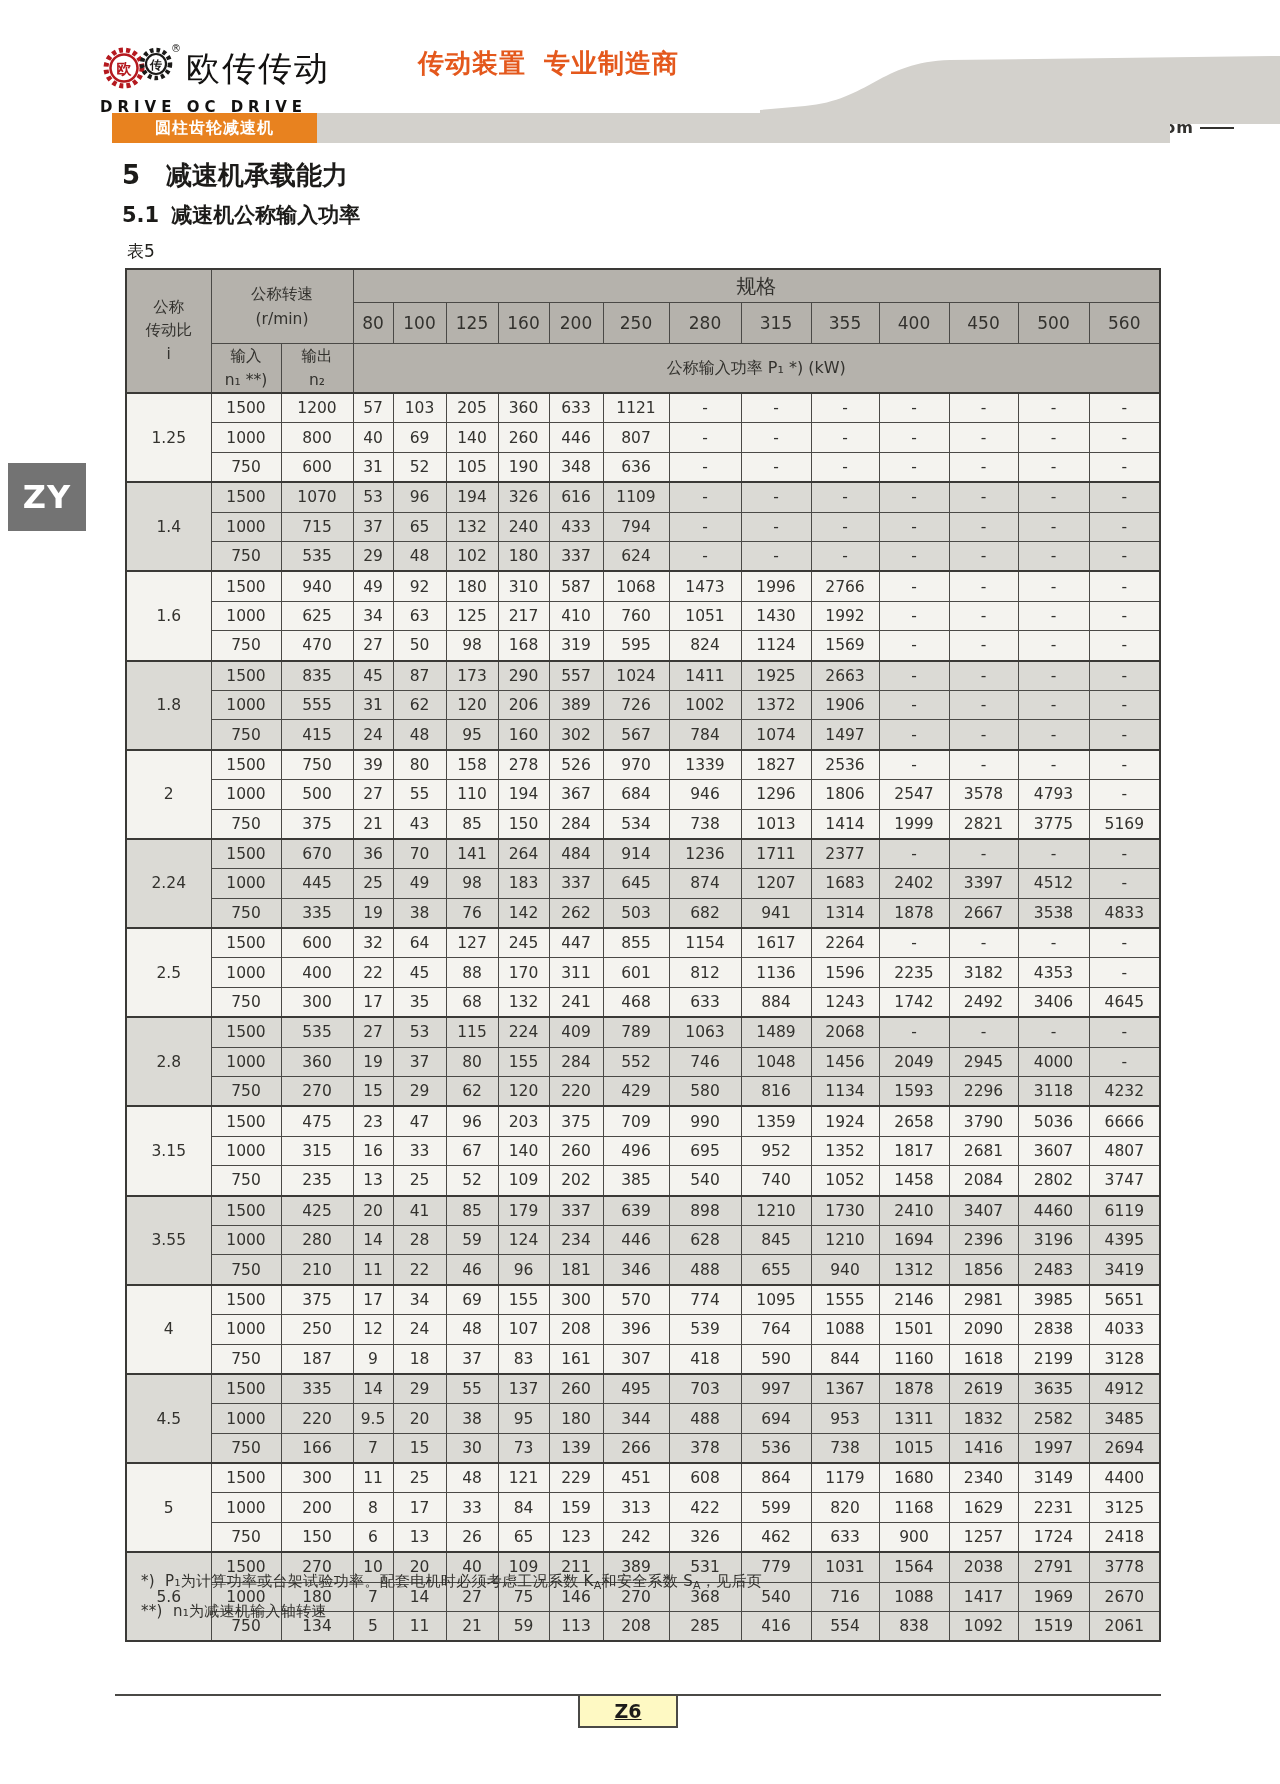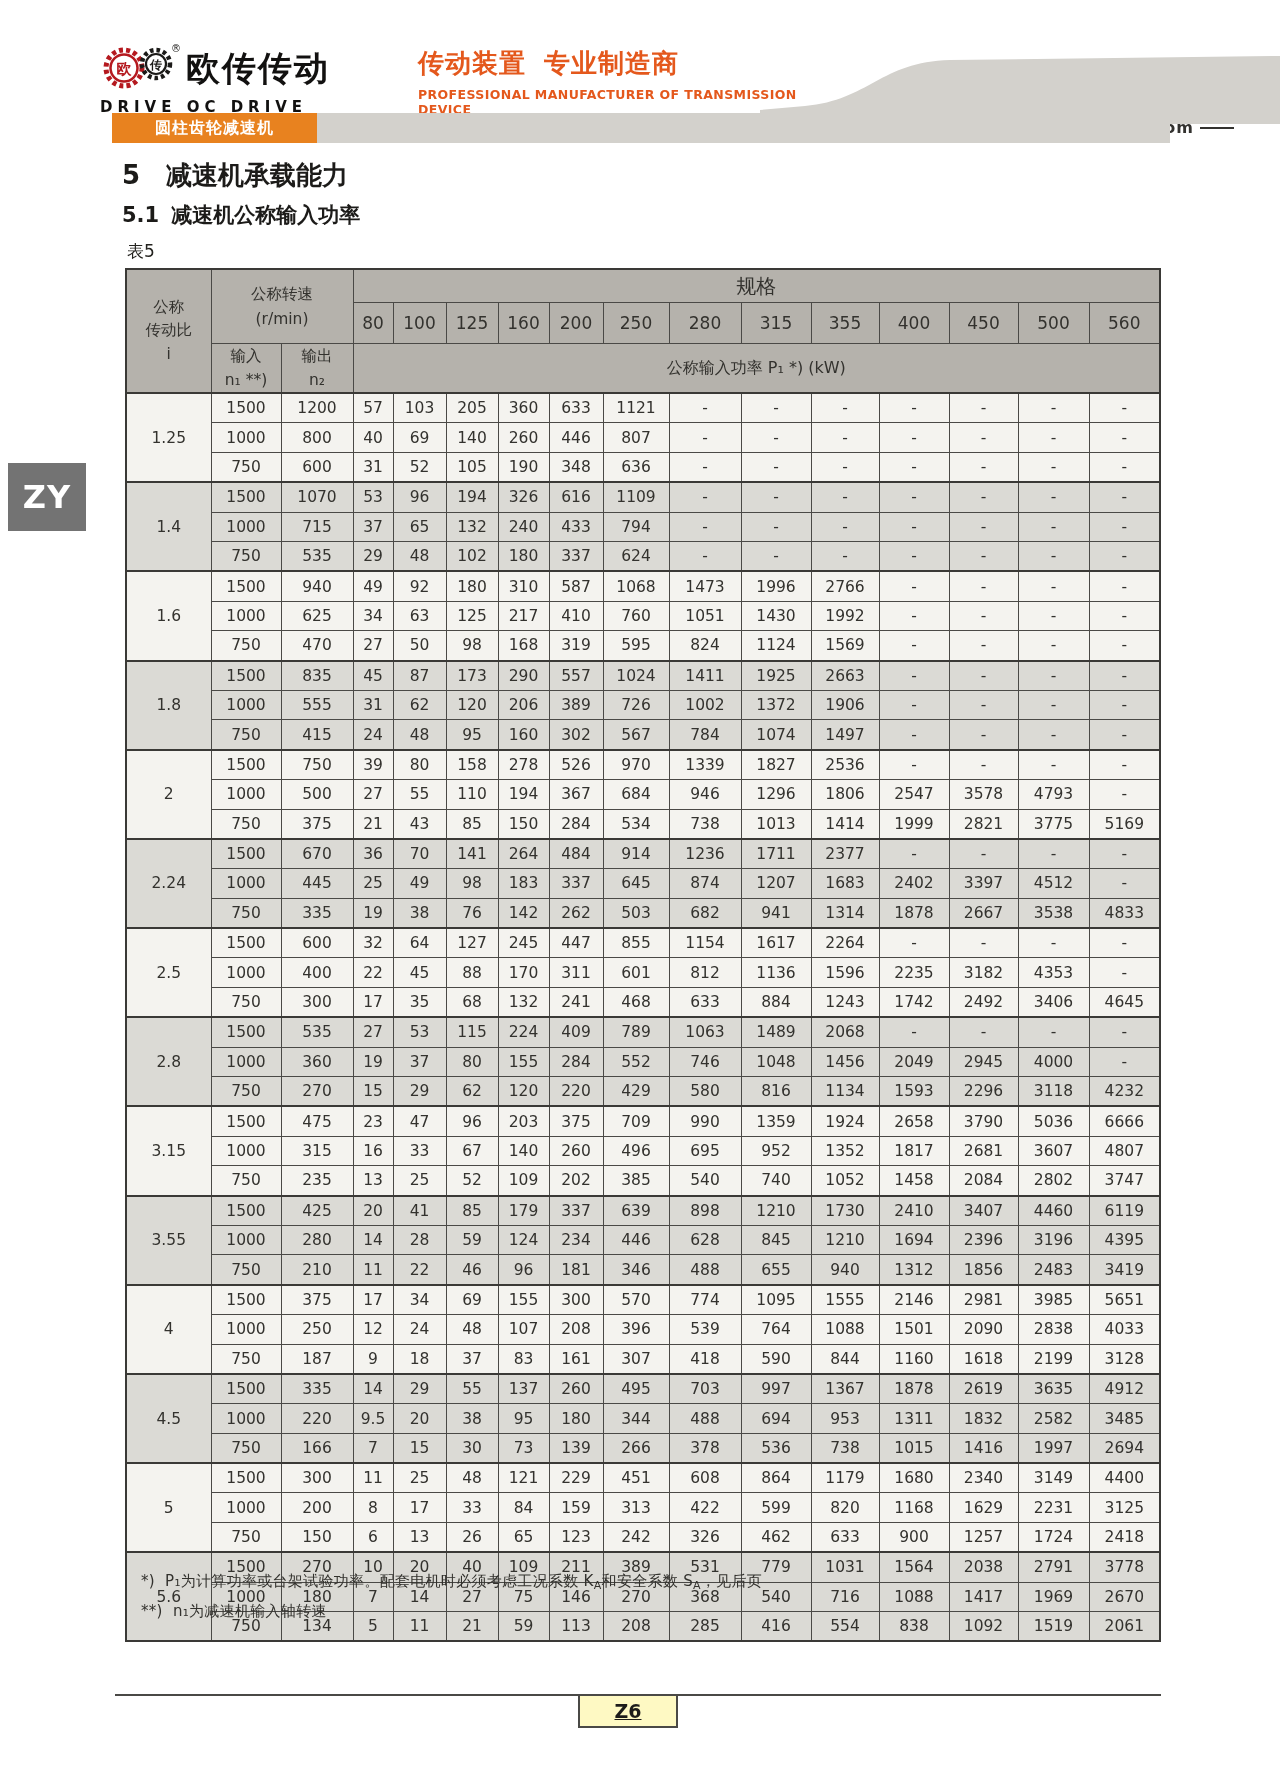--- a/index.html
+++ b/index.html
@@ -3,21 +3,21 @@
 <meta charset="utf-8">
 <style>
   html,body{margin:0;padding:0;background:#fff;}
   .page{position:relative;width:1280px;height:1784px;background:#ffffff;overflow:hidden;
         font-family:"DejaVu Sans","Liberation Sans",sans-serif;color:#2f2e2c;}
 
   
   .brand-row{position:absolute;left:100px;top:40px;width:1080px;height:90px;}
   .logo-block{position:absolute;left:0;top:2px;width:300px;}
   .logo-top{display:flex;align-items:center;}
-  .logo-cn{font-size:34px;font-weight:bold;color:#121110;letter-spacing:2px;line-height:1;}
+  .logo-cn{font-size:34px;font-weight:normal;color:#121110;letter-spacing:2px;line-height:1;}
   .logo-en{margin-top:4px;font-size:15px;font-weight:bold;color:#121110;letter-spacing:5px;}
   .slogan-block{position:absolute;left:318px;top:6px;width:420px;}
   .slogan-cn{font-size:26px;font-weight:bold;color:#e4581c;letter-spacing:1px;}
   .slogan-cn .s2{margin-left:8px;}
   .slogan-en{margin-top:6px;font-size:12.5px;font-weight:bold;color:#e4581c;letter-spacing:0.4px;}
   .swoosh{position:absolute;left:660px;top:16px;width:520px;height:78px;}
   .swoosh svg{position:absolute;left:0;top:0;}
   .tagline{position:absolute;right:14px;top:22px;font-family:"DejaVu Serif","Liberation Serif",serif;
            font-style:italic;font-weight:bold;font-size:33px;color:#262523;letter-spacing:5px;white-space:nowrap;}
   .weburl{position:absolute;right:40px;top:62px;display:flex;align-items:center;
@@ -85,21 +85,20 @@
         </svg>
         <span class="logo-cn">欧传传动</span>
       </div>
       <div class="logo-en">DRIVE OC DRIVE</div>
     </div>
     <div class="slogan-block">
       <div class="slogan-cn">
         <span class="s1">传动装置</span>
         <span class="s2">专业制造商</span>
       </div>
-      <div class="slogan-en">PROFESSIONAL MANUFACTURER OF TRANSMISSION DEVICE</div>
     </div>
     <div class="swoosh">
       <svg width="520" height="78" viewBox="0 0 520 78">
         <path d="M520,0 L190,4 C120,6 110,44 45,50 L0,54 L0,68 L520,68 Z" fill="#d3d1cc"></path>
       </svg>
       <div class="weburl">
         <span class="dash"></span>
         <span>www.oc-drive.com</span>
         <span class="dash"></span>
       </div>

